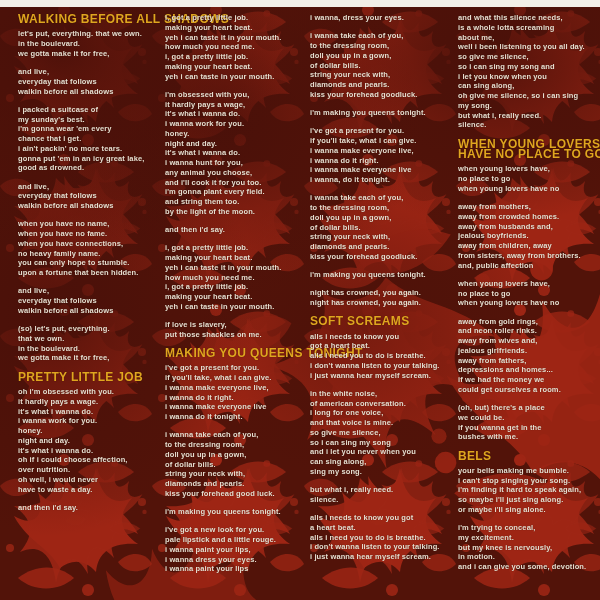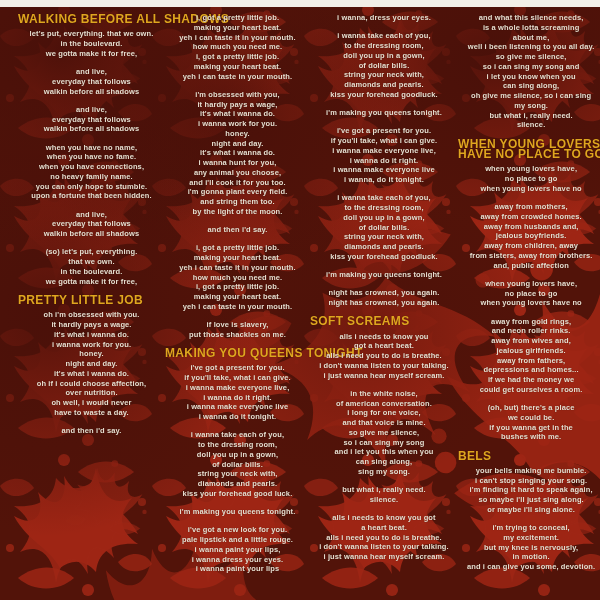--- a/index.html
+++ b/index.html
@@ -24,21 +24,21 @@
     position:absolute;top:13px;left:18px;right:2px;bottom:0;
     display:grid;grid-template-columns:147px 145px 148px auto;
   }
   .col{position:relative;}
   .line{
     margin:0;font-size:7.5px;line-height:9.75px;font-weight:700;
     color:var(--text,#e9dfd0);letter-spacing:.12px;
     text-shadow:0 0 1px rgba(0,0,0,.45);
     white-space:nowrap;
   }
-  .stanza{margin:0 0 8.5px 0;text-align:center;}
+  .stanza{margin:0 0 8.5px 0;}
   .song-title{margin:1px 0 5px 0;}
   .song-title .line{
     color:var(--heading,#e0a61f);font-size:12px;line-height:10.4px;
     letter-spacing:.35px;font-weight:700;
   }
 </style>
 </head>
 <body>
 
 <div class="sheet">
@@ -79,20 +79,29 @@
           <p class="line">let's put, everything. that we own.</p>
           <p class="line">in the boulevard.</p>
           <p class="line">we gotta make it for free,</p>
         </div>
         <div class="stanza">
           <p class="line">and live,</p>
           <p class="line">everyday that follows</p>
           <p class="line">walkin before all shadows</p>
         </div>
         <div class="stanza">
+          <p class="line">i packed a suitcase of</p>
+          <p class="line">my sunday's best.</p>
+          <p class="line">i'm gonna wear 'em every</p>
+          <p class="line">chance that i get.</p>
+          <p class="line">i ain't packin' no more tears.</p>
+          <p class="line">gonna put 'em in an icy great lake,</p>
+          <p class="line">good as drowned.</p>
+        </div>
+        <div class="stanza">
           <p class="line">and live,</p>
           <p class="line">everyday that follows</p>
           <p class="line">walkin before all shadows</p>
         </div>
         <div class="stanza">
           <p class="line">when you have no name,</p>
           <p class="line">when you have no fame.</p>
           <p class="line">when you have connections,</p>
           <p class="line">no heavy family name.</p>
           <p class="line">you can only hope to stumble.</p>
@@ -251,21 +260,21 @@
           <p class="line">i don't wanna listen to your talking.</p>
           <p class="line">i just wanna hear myself scream.</p>
         </div>
         <div class="stanza">
           <p class="line">in the white noise,</p>
           <p class="line">of american conversation.</p>
           <p class="line">i long for one voice,</p>
           <p class="line">and that voice is mine.</p>
           <p class="line">so give me silence,</p>
           <p class="line">so i can sing my song</p>
-          <p class="line">and i let you this when you</p>
+          <p class="line">and i let you never when you</p>
           <p class="line">can sing along,</p>
           <p class="line">sing my song.</p>
         </div>
         <div class="stanza">
           <p class="line">but what i, really need.</p>
           <p class="line">silence.</p>
         </div>
         <div class="stanza">
           <p class="line">alls i needs to know you got</p>
           <p class="line">a heart beat.</p>

